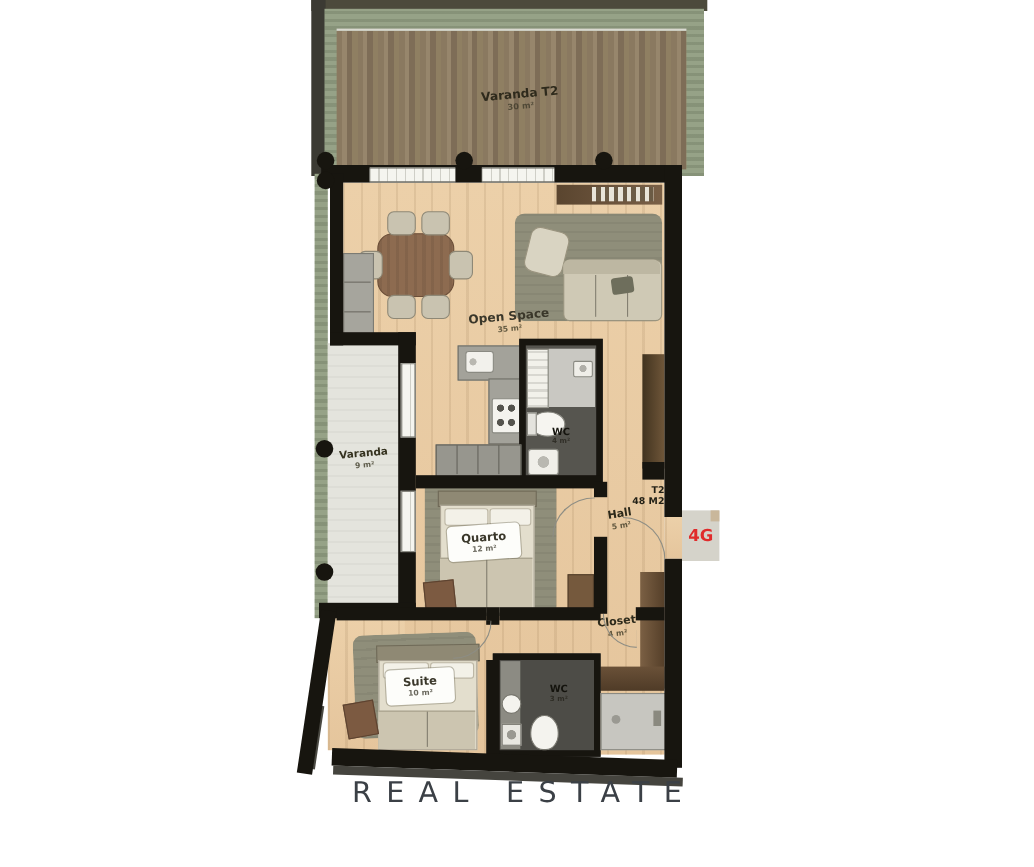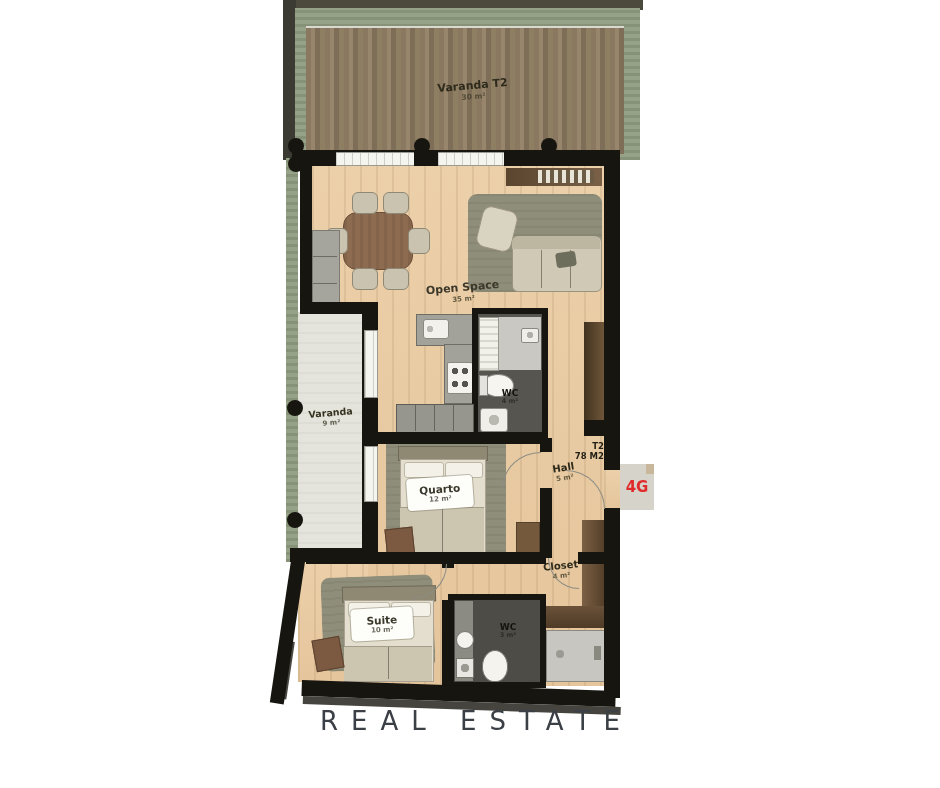--- a/index.html
+++ b/index.html
@@ -122,21 +122,21 @@
   <div class="abs" style="left:386px;top:528px;width:26px;height:30px;background:#7c5a41;border:1px solid #5d4330;transform:rotate(-6deg);"></div>
   <div class="abs" style="left:516px;top:522px;width:22px;height:34px;background:#75593d;border:1px solid #54402b;"></div>
   <div class="labelbox" style="left:407px;top:477px;width:66px;height:32px;transform:rotate(-4deg);">
     <div class="n" style="font-size:10.5px;font-weight:bold;">Quarto</div>
     <div class="a" style="font-size:7px;font-weight:bold;opacity:.75;">12 m²</div>
   </div>
 
   <div class="abs" style="left:584px;top:322px;width:20px;height:104px;background:linear-gradient(90deg,#41331f,#6f5639);"></div>
   <div class="lbl" style="left:560px;top:442px;width:44px;text-align:right;">
     <div class="n" style="font-size:8.5px;color:#211f15;">T2</div>
-    <div class="n" style="font-size:8.5px;color:#211f15;">78 M2</div>
+    <div class="n" style="font-size:8.5px;color:#211f15;">48 M2</div>
   </div>
   <div class="lbl" style="left:538px;top:462px;width:52px;transform:rotate(-9deg);">
     <div class="n" style="font-size:10px;color:#2b2819;">Hall</div>
     <div class="a" style="font-size:7px;">5 m²</div>
   </div>
 
   <div class="abs" style="left:582px;top:520px;width:22px;height:106px;background:linear-gradient(90deg,#7b6044,#553f29);"></div>
   <div class="abs" style="left:540px;top:606px;width:64px;height:22px;background:linear-gradient(#6a5138,#4f3b27);"></div>
   <div class="lbl" style="left:532px;top:560px;width:58px;transform:rotate(-6deg);">
     <div class="n" style="font-size:10px;color:#2e2b1c;">Closet</div>

